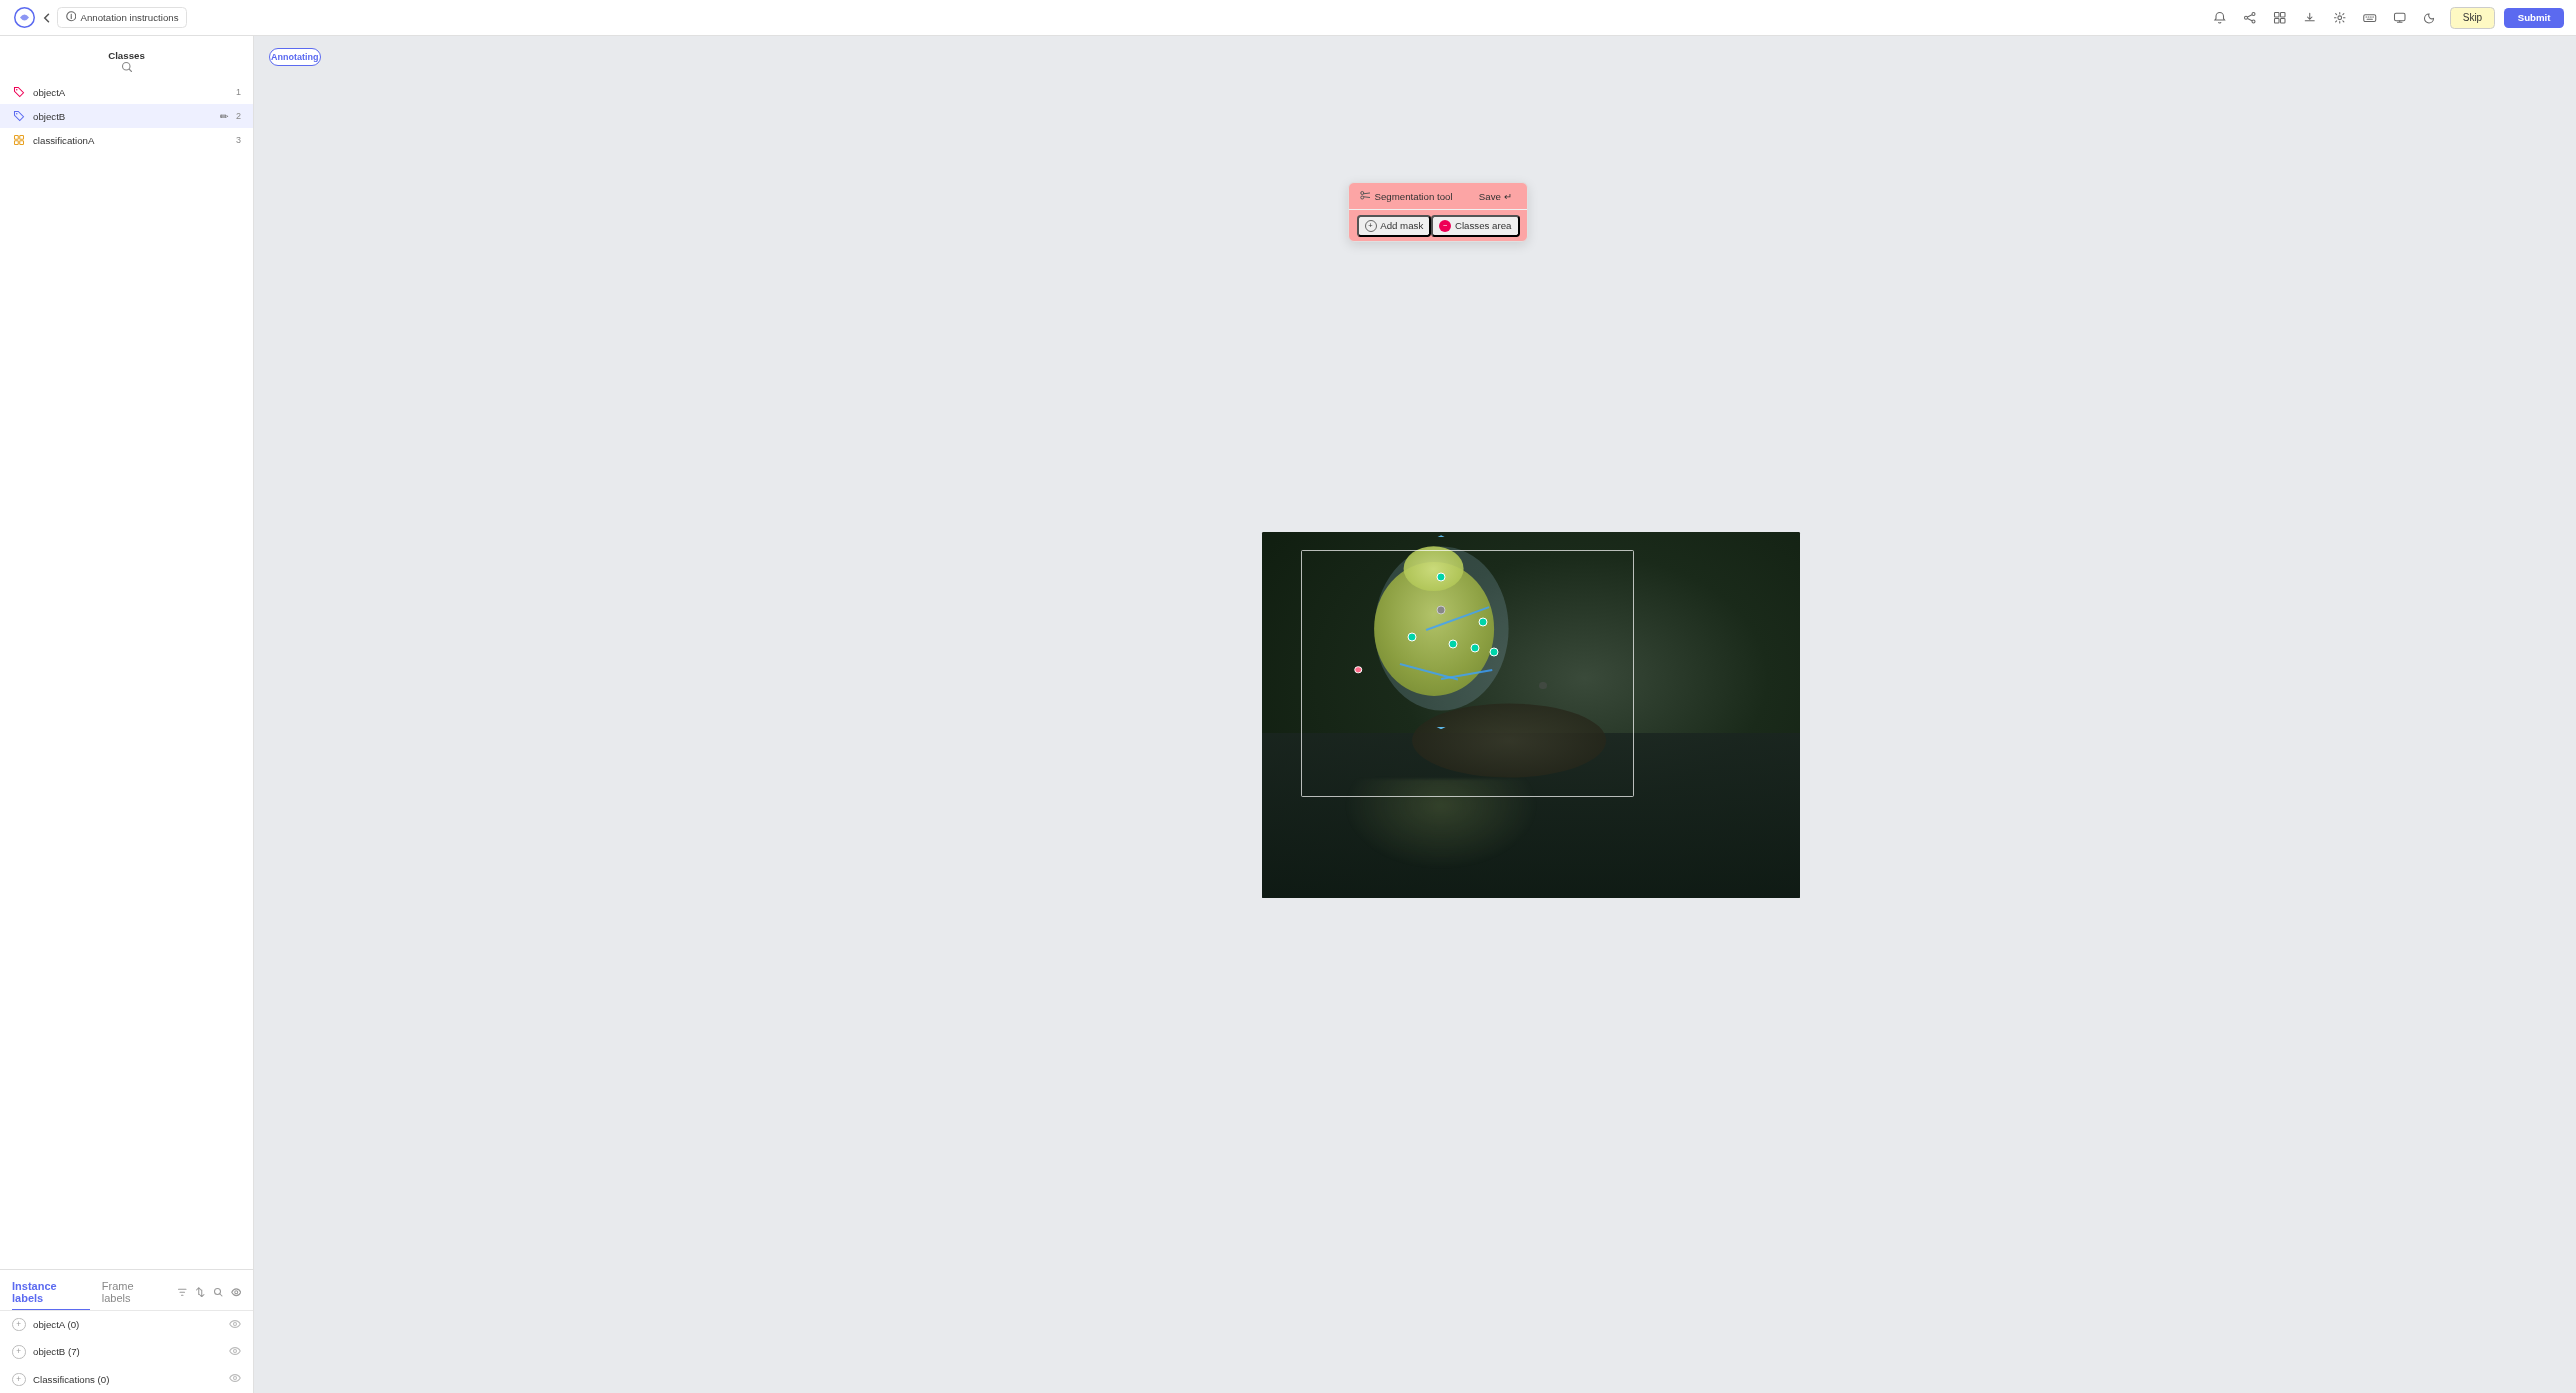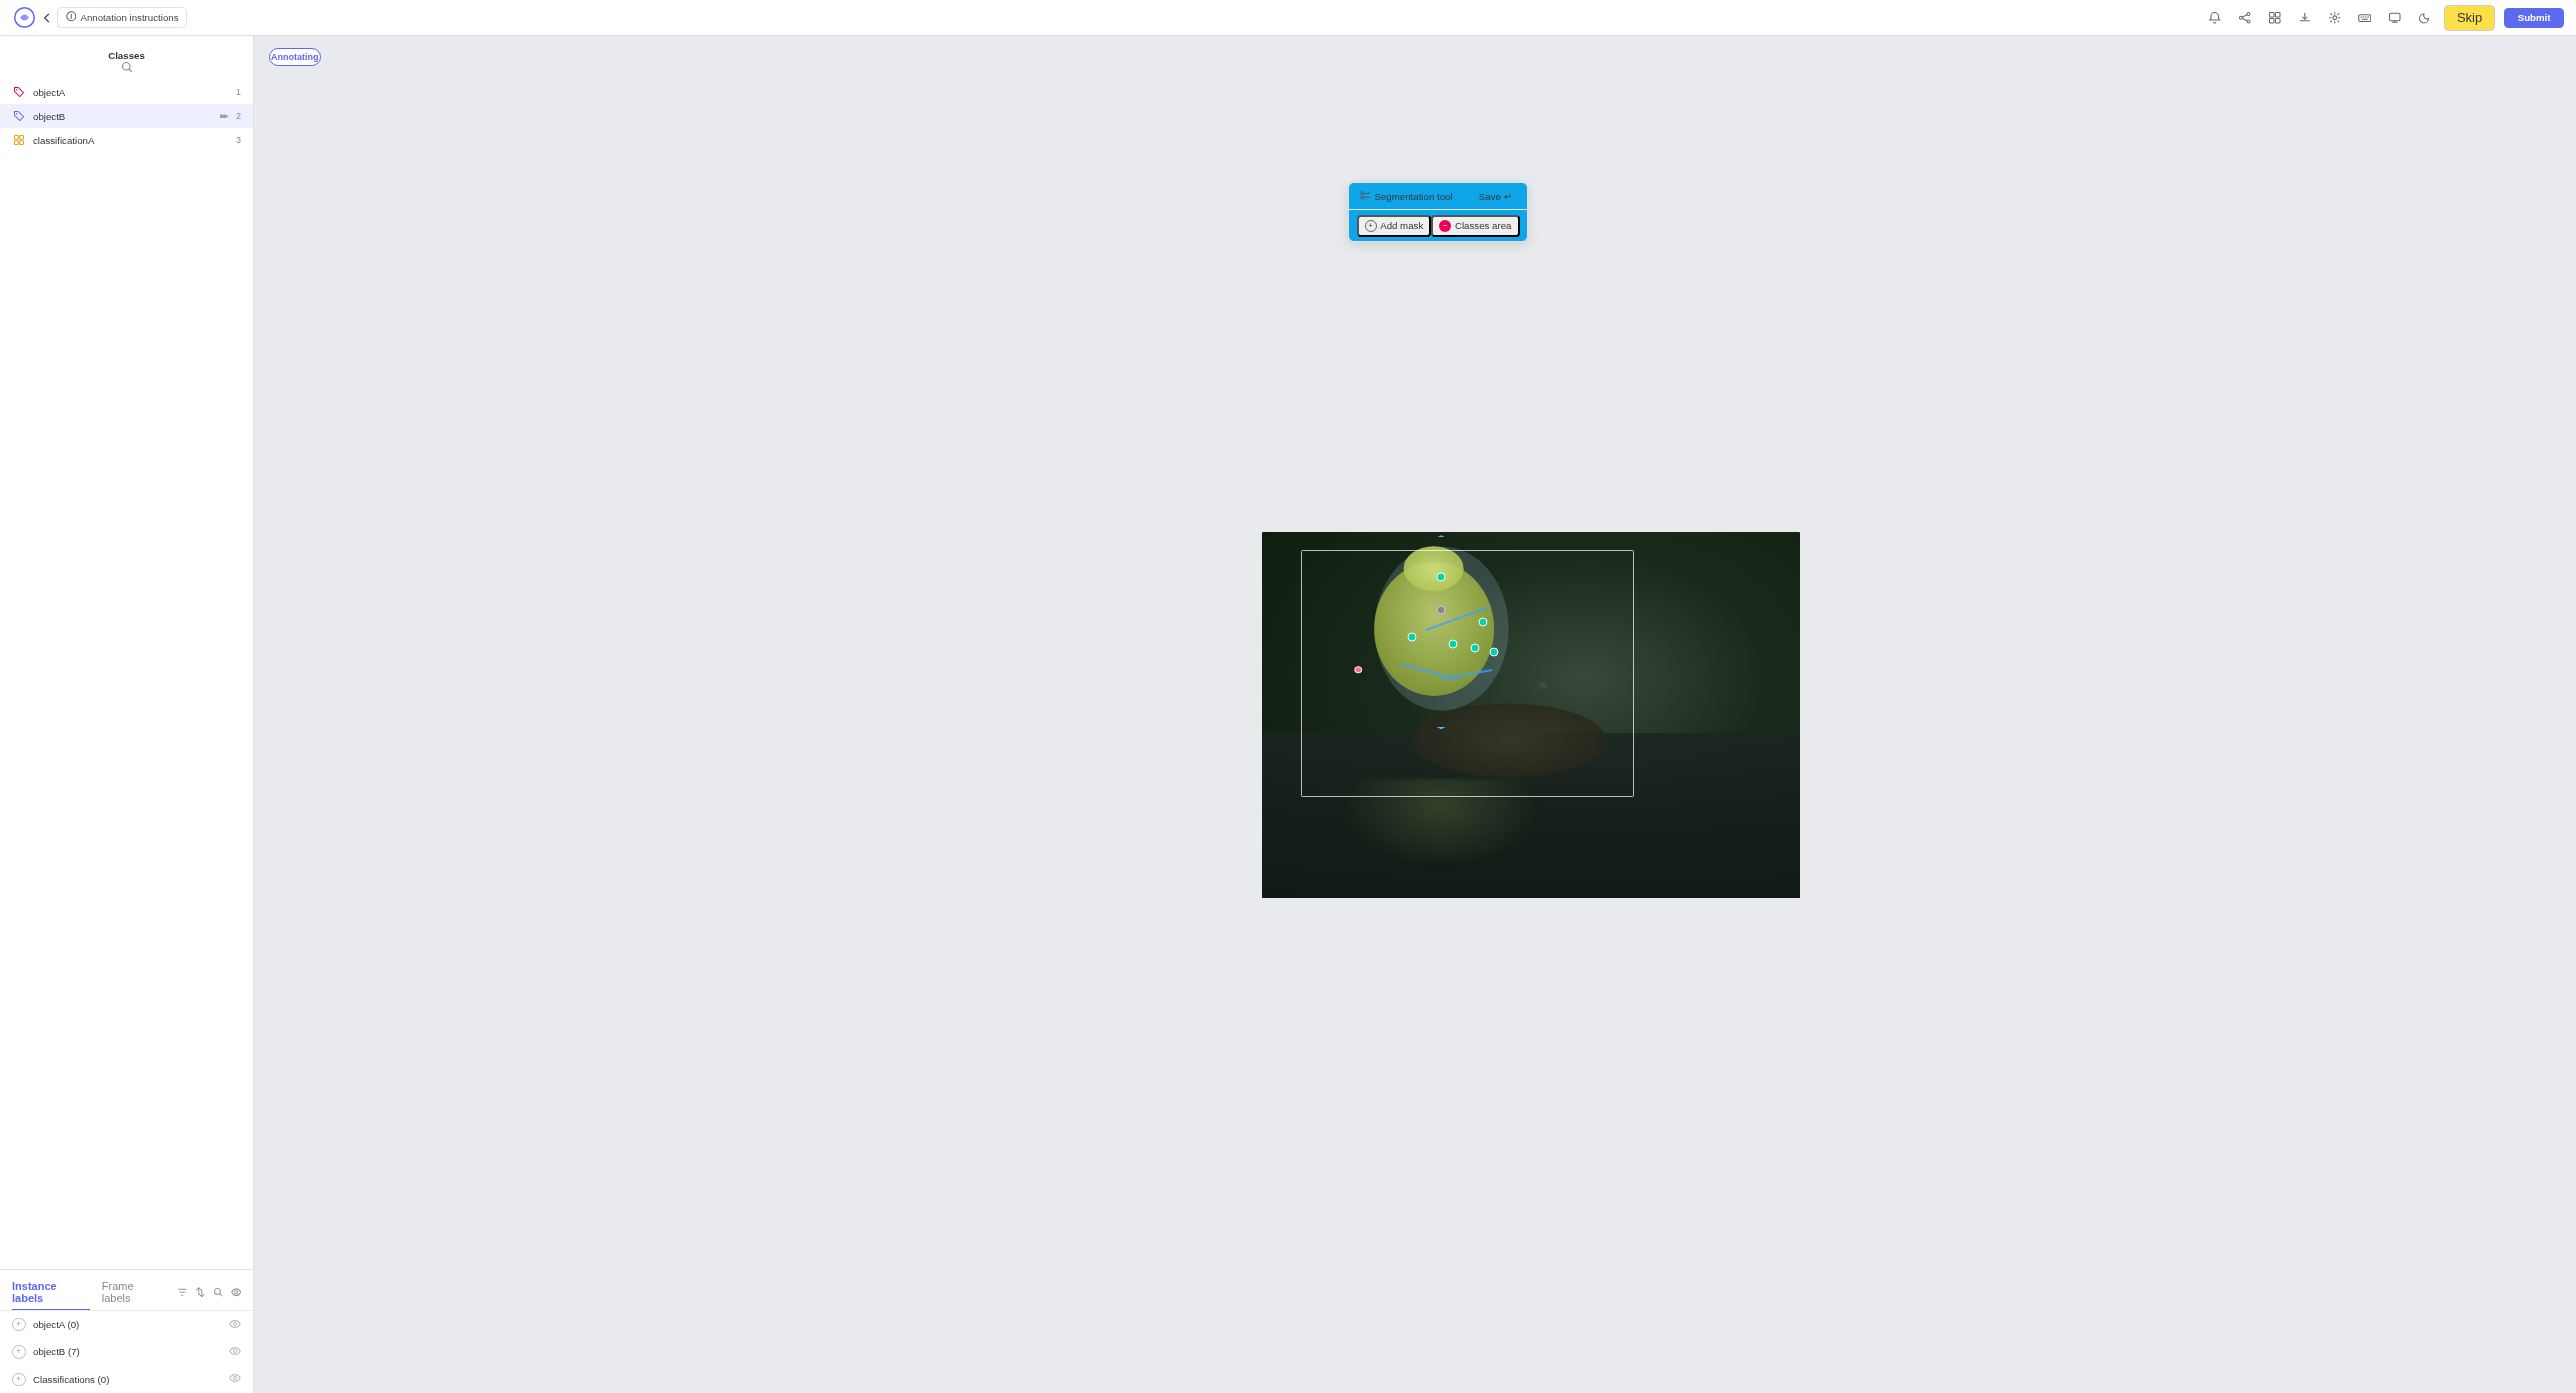--- a/index.html
+++ b/index.html
@@ -18,21 +18,21 @@
     .annotation-instructions-btn {
       display: flex; align-items: center; gap: 4.5px;
       border: 0.7px solid #e0e0e0; border-radius: 4.5px;
       padding: 3px 7.5px; cursor: pointer; font-size: 9.7px; color: #444;
       background: #fff;
     }
     .topbar-right { display: flex; align-items: center; gap: 9px; }
     .icon-btn { width: 21px; height: 21px; display: flex; align-items: center; justify-content: center; cursor: pointer; color: #666; font-size: 12px; }
     .skip-btn {
       border: 0.7px solid #ccc; border-radius: 4.5px; padding: 4.5px 12px;
-      cursor: pointer; font-size: 13px; background: #fde047; color: #333; text-align: center;
+      cursor: pointer; font-size: 10px; background: #fef9c3; color: #333; text-align: center;
     }
     .submit-btn {
       border: none; border-radius: 4.5px; padding: 4.5px 13.5px;
       cursor: pointer; font-size: 9.7px; background: #5b6af0; color: #fff; font-weight: 600;
     }
 
     
     .main { display: flex; flex: 1; overflow: hidden; }
 
     
@@ -198,21 +198,21 @@
       background: rgba(60,160,255,0.8);
       height: 1.5px;
       transform-origin: left center;
     }
 
     
     .seg-toolbar {
       position: absolute;
       top: 146px; left: 50%;
       transform: translateX(-67px);
-      background: #0ea5e9;
+      background: #fca5a5;
       border: 0.7px solid #e0e0e0;
       border-radius: 6px;
       box-shadow: 0 3px 12px rgba(0,0,0,0.12);
       display: flex; flex-direction: column;
       min-width: 150px;
       z-index: 20;
       overflow: hidden;
     }
     .seg-toolbar-top {
       display: flex; align-items: center; justify-content: space-between;

